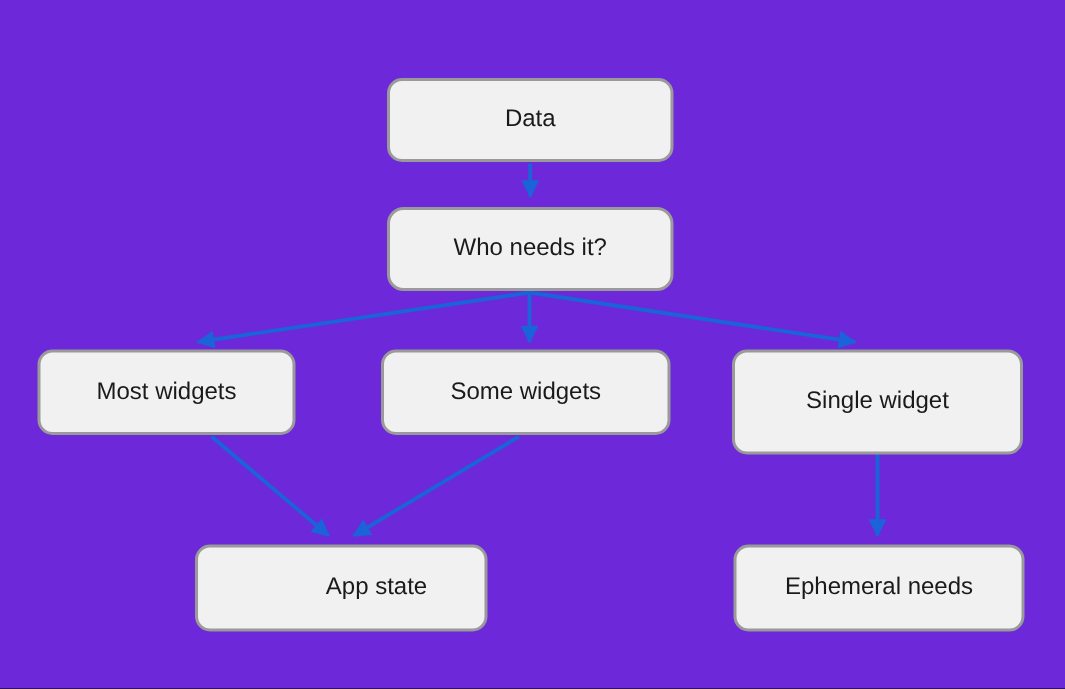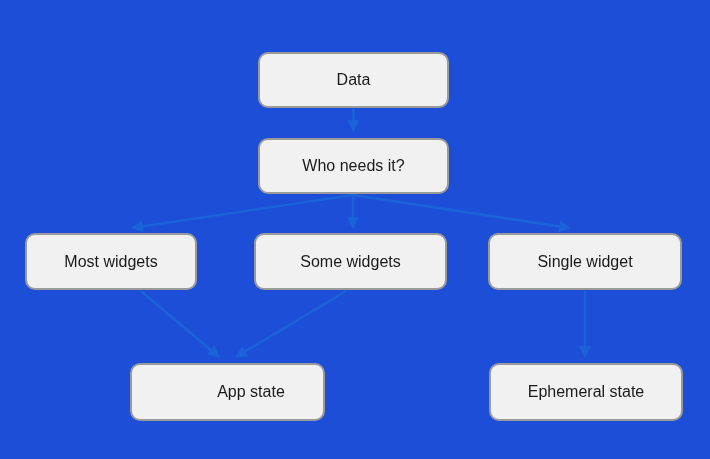--- a/index.html
+++ b/index.html
@@ -4,21 +4,21 @@
 <style>
   html, body {
     margin: 0;
     padding: 0;
     background: #000000;
   }
   .canvas {
     position: relative;
     width: 710px;
     height: 459px;
-    background: #1d4ed8;
+    background: #6d28d9;
     font-family: "Liberation Sans", sans-serif;
     overflow: hidden;
   }
   .edges-svg {
     position: absolute;
     left: 0;
     top: 0;
     width: 710px;
     height: 459px;
   }
@@ -35,24 +35,24 @@
     border-radius: 10px;
     display: flex;
     align-items: center;
     justify-content: center;
     color: #1a1a1a;
     font-size: 16px;
     text-align: center;
   }
   
   .node-data            { left: 258px; top:  52px; width: 191px; height: 56px; }
-  .node-who-needs-it    { left: 258px; top: 138px; width: 191px; height: 56px; }
+  .node-who-needs-it    { left: 258px; top: 138px; width: 191px; height: 56px; border-radius: 11px; }
   .node-most-widgets    { left:  25px; top: 233px; width: 172px; height: 57px; }
   .node-some-widgets    { left: 254px; top: 233px; width: 193px; height: 57px; }
-  .node-single-widget   { left: 488px; top: 233px; width: 194px; height: 57px; }
+  .node-single-widget   { left: 488px; top: 233px; width: 194px; height: 70px; }
   .node-app-state       { left: 130px; top: 363px; width: 195px; height: 58px; padding-left: 47px; }
   .node-ephemeral-state { left: 489px; top: 363px; width: 194px; height: 58px; }
 </style>
 </head>
 <body>
 
 <div class="canvas">
 
   <svg class="edges-svg" viewBox="0 0 710 459" xmlns="http://www.w3.org/2000/svg">
     <defs>
@@ -87,16 +87,16 @@
 
   <div class="node node-single-widget">
     <span>Single widget</span>
   </div>
 
   <div class="node node-app-state">
     <span>App state</span>
   </div>
 
   <div class="node node-ephemeral-state">
-    <span>Ephemeral state</span>
+    <span>Ephemeral needs</span>
   </div>
 
 </div>
 
 </body></html>

